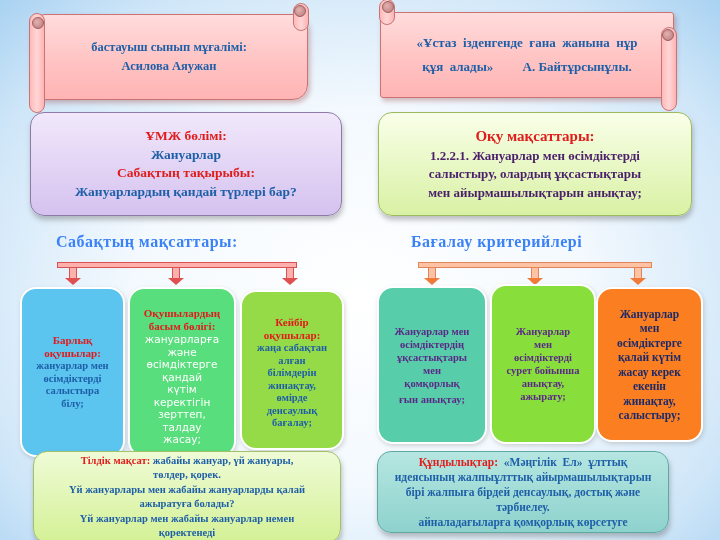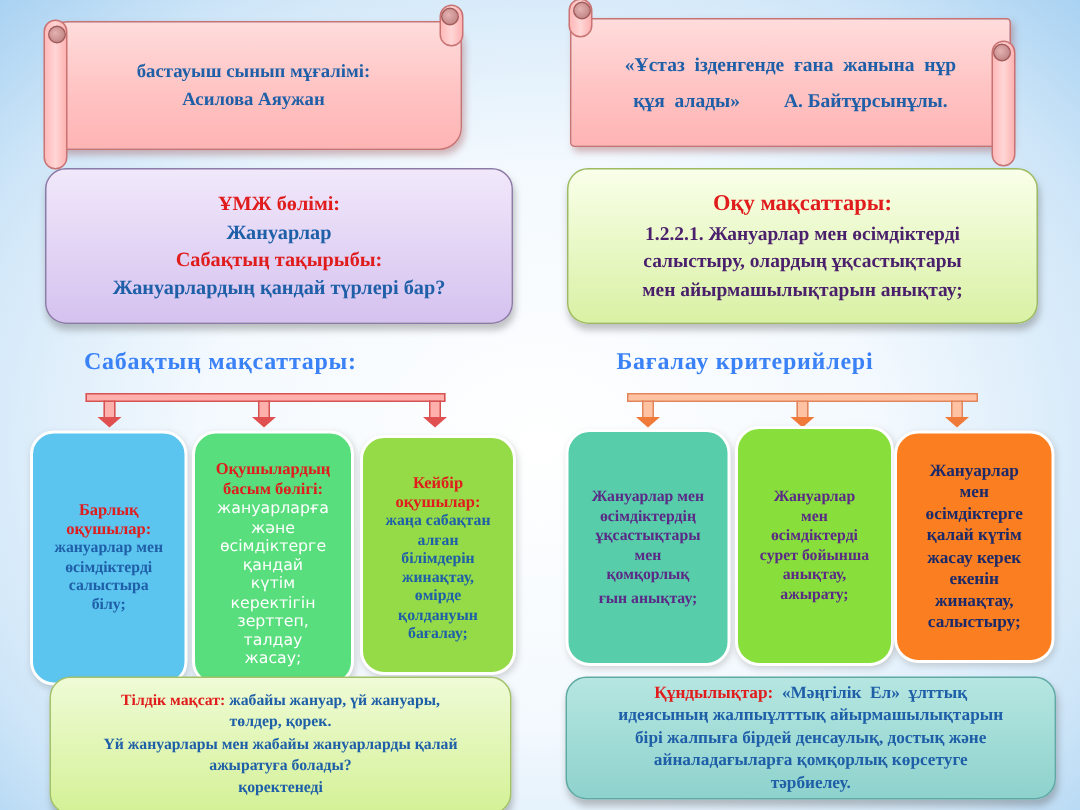--- a/index.html
+++ b/index.html
@@ -132,21 +132,21 @@
     box-shadow: 1px 4px 5px rgba(80,80,80,0.35);
     display: flex; flex-direction: column; justify-content: center;
   }
   .box-language {
     left: 33px; top: 451px; width: 308px; height: 92px;
     background: linear-gradient(180deg, #effbd6 0%, #d4f196 100%);
     border: 1px solid #a3c16b;
     font-size: 10.5px; line-height: 14.5px;
   }
   .box-values {
-    left: 377px; top: 451px; width: 327px; height: 82px;
+    left: 377px; top: 451px; width: 292px; height: 82px;
     background: linear-gradient(180deg, #b6e6e1 0%, #8ed2cd 100%);
     border: 1px solid #5fa9a3;
     font-size: 11.5px; line-height: 15px;
     color: #1e5fa8;
   }
 </style>
 </head>
 <body>
 
 <div class="scroll scroll-left">
@@ -222,21 +222,21 @@
 </div>
 
 <div class="card card-some" style="justify-content:flex-start; padding-top:24px;">
   <div class="ttl">Кейбір</div>
   <div class="ttl">оқушылар:</div>
   <div class="txt">жаңа  сабақтан</div>
   <div class="txt">алған</div>
   <div class="txt">білімдерін</div>
   <div class="txt">жинақтау,</div>
   <div class="txt">өмірде</div>
-  <div class="txt">қолдануын</div>
+  <div class="txt">денсаулық</div>
   <div class="txt">бағалау;</div>
 </div>
 
 <div class="card card-c1">
   <div class="txt">Жануарлар  мен</div>
   <div class="txt">өсімдіктердің</div>
   <div class="txt">ұқсастықтары</div>
   <div class="txt">мен</div>
   <div class="txt">қомқорлық</div>
   <div class="txt" style="margin-top:3px;">ғын  анықтау;</div>
@@ -262,24 +262,25 @@
   <div class="txt">салыстыру;</div>
 </div>
 
 <div class="bottom-box box-language">
   <div>
     <span class="red">Тілдік  мақсат:</span><span class="blue"> жабайы жануар, үй жануары,</span>
   </div>
   <div class="blue">төлдер, қорек.</div>
   <div class="blue">Үй  жануарлары мен  жабайы  жануарларды қалай</div>
   <div class="blue">ажыратуға  болады?</div>
+  <div class="blue">Үй  жануарлар  мен  жабайы  жануарлар  немен</div>
   <div class="blue">қоректенеді</div>
 </div>
 
 <div class="bottom-box box-values">
   <div>
     <span class="red">Құндылықтар:</span><span style="white-space:pre;">  «Мәңгілік  Ел»  ұлттық</span>
   </div>
   <div>идеясының жалпыұлттық айырмашылықтарын</div>
   <div>бірі  жалпыға  бірдей  денсаулық, достық және</div>
+  <div>тәрбиелеу.</div>
   <div>айналадағыларға қомқорлық көрсетуге</div>
-  <div>тәрбиелеу.</div>
 </div>
 
 </body></html>

